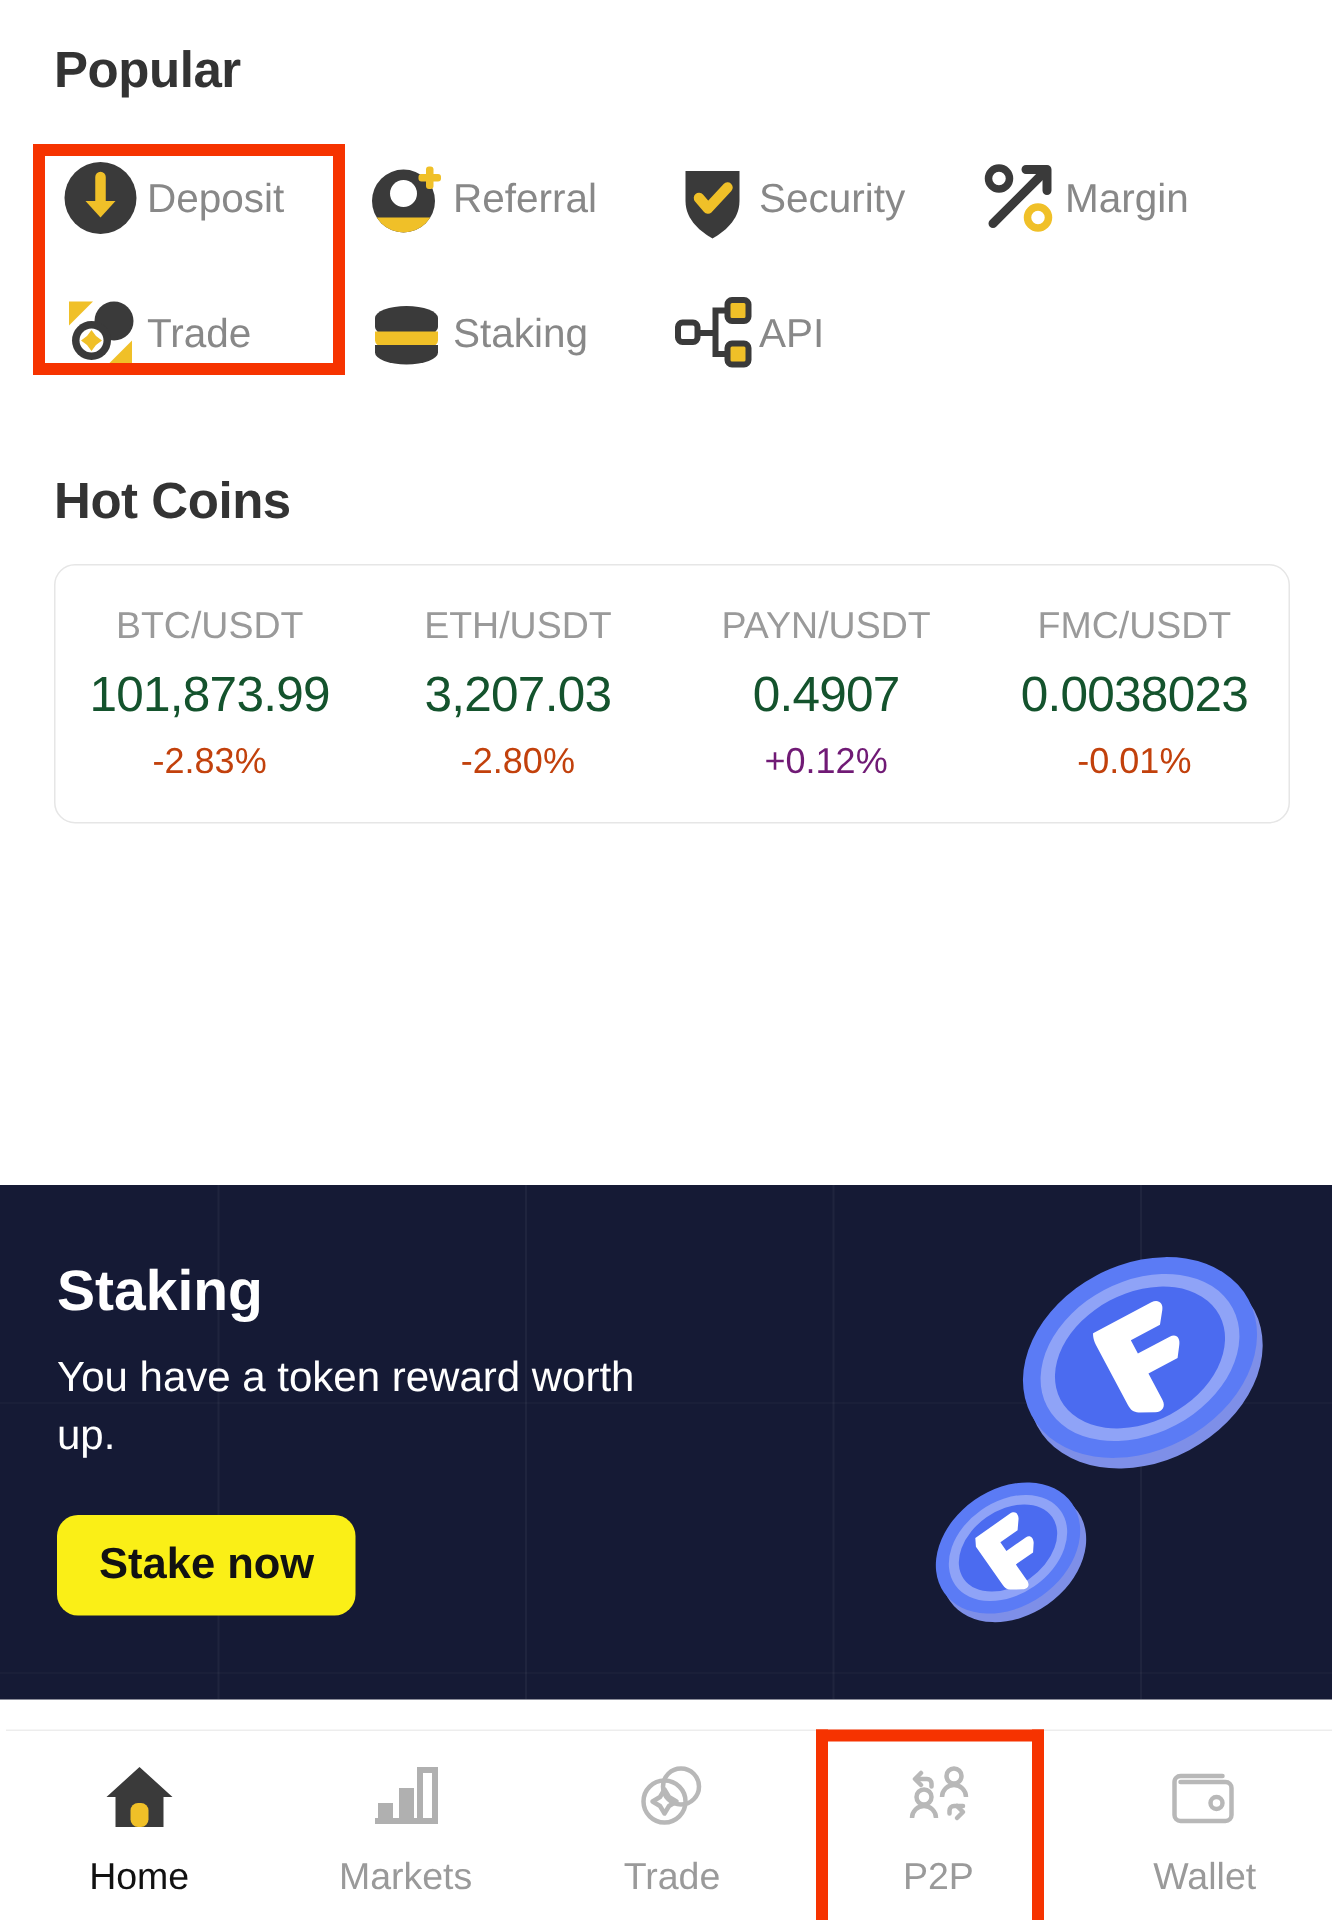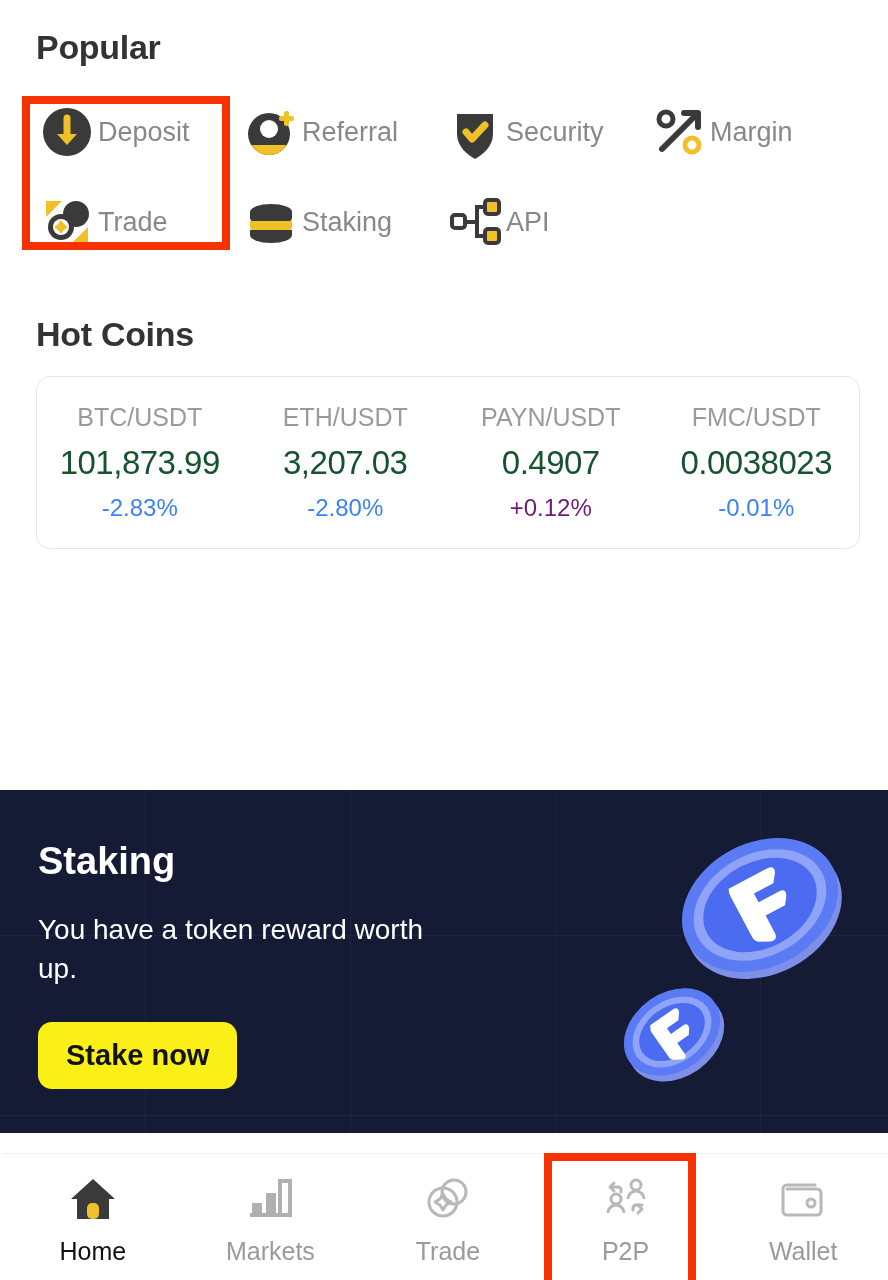--- a/index.html
+++ b/index.html
@@ -54,41 +54,41 @@
     background: #fff;
   }
   .coin-col {
     flex: 1; text-align: center;
     display: flex; flex-direction: column; align-items: center; gap: 12px;
   }
   .coin-pair { font-size: 25px; color: #9a9a9a; }
   .coin-price { font-size: 33px; color: #14532d; letter-spacing:-0.5px;}
   .coin-change { font-size: 24px; }
   .chg-up { color: #701a75; }
-  .chg-down { color: #3b82f6; }
+  .chg-down { color: #c2410c; }
 
   
   .banner {
     position: absolute;
     left: 0; top: 790px; width: 888px; height: 343px;
     background: #151a35;
     overflow: hidden;
   }
   .banner-grid {
     position: absolute; inset: 0;
     background-image:
       linear-gradient(to right, rgba(255,255,255,.045) 1px, transparent 1px),
       linear-gradient(to bottom, rgba(255,255,255,.045) 1px, transparent 1px);
     background-size: 205px 180px;
     background-position: -60px -35px;
   }
   .banner-inner { position: relative; padding: 50px 0 0 38px; z-index: 3; }
   .banner-title { color:#fff; font-size: 38px; font-weight: bold; }
   .banner-sub {
-    color:#fff; font-size: 28px; line-height: 1.38; margin-top: 28px; max-width: 390px;
+    color:#fff; font-size: 28px; line-height: 1.38; margin-top: 16px; max-width: 390px;
   }
   .stake-btn {
     margin-top: 34px;
     display: inline-flex; align-items:center; justify-content:center;
     background: #FAEF17; color:#121212;
     font-size: 29px; font-weight: bold;
     border: none; border-radius: 14px;
     padding: 17px 28px;
     cursor: pointer;
   }

